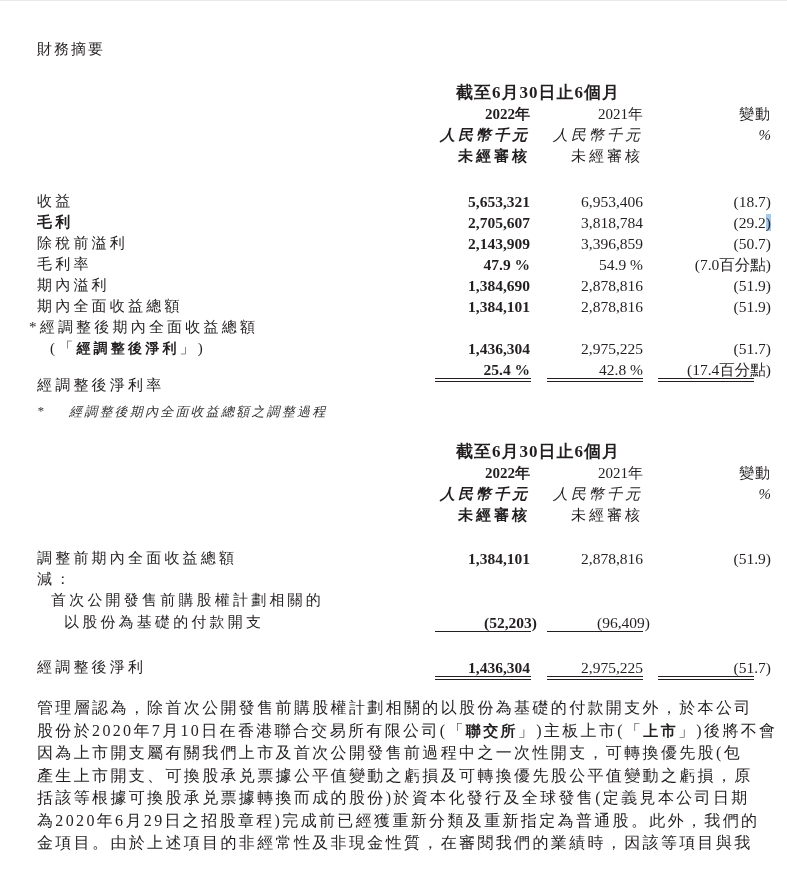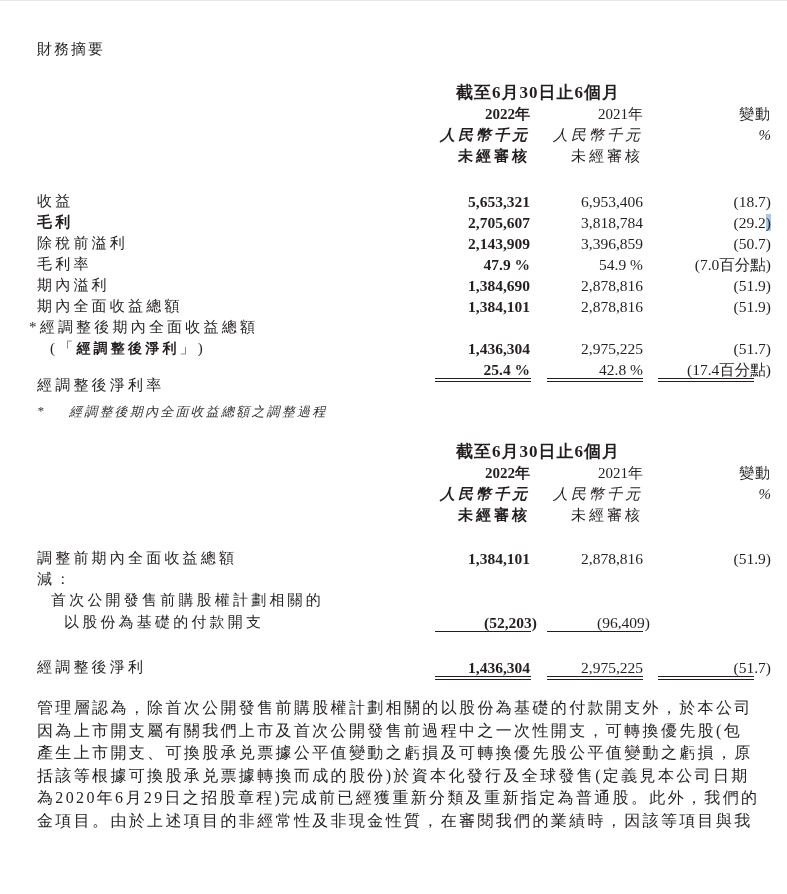--- a/index.html
+++ b/index.html
@@ -164,18 +164,19 @@
     <div class="abs num r col2" style="top:657px;">2,975,225</div>
     <div class="abs num r col3" style="top:657px;">(51.7)</div>
   </div>
   <div class="dline" style="left:435px; width:96px; top:676px;"></div>
   <div class="dline" style="left:547px; width:96px; top:676px;"></div>
   <div class="dline" style="left:658px; width:96px; top:676px;"></div>
 </div>
 
 <div class="para">
   <span class="line">管理層認為，除首次公開發售前購股權計劃相關的以股份為基礎的付款開支外，於本公司</span>
+  <span class="line"><span>股份於2020年7月10日在香港聯合交易所有限公司(「</span><b>聯交所</b><span>」)主板上市(「</span><b>上市</b><span>」)後將不會</span></span>
   <span class="line">因為上市開支屬有關我們上市及首次公開發售前過程中之一次性開支，可轉換優先股(包</span>
   <span class="line">產生上市開支、可換股承兑票據公平值變動之虧損及可轉換優先股公平值變動之虧損，原</span>
   <span class="line">括該等根據可換股承兑票據轉換而成的股份)於資本化發行及全球發售(定義見本公司日期</span>
   <span class="line">為2020年6月29日之招股章程)完成前已經獲重新分類及重新指定為普通股。此外，我們的</span>
   <span class="line">金項目。由於上述項目的非經常性及非現金性質，在審閱我們的業績時，因該等項目與我</span>
 </div>
 
 </body></html>

